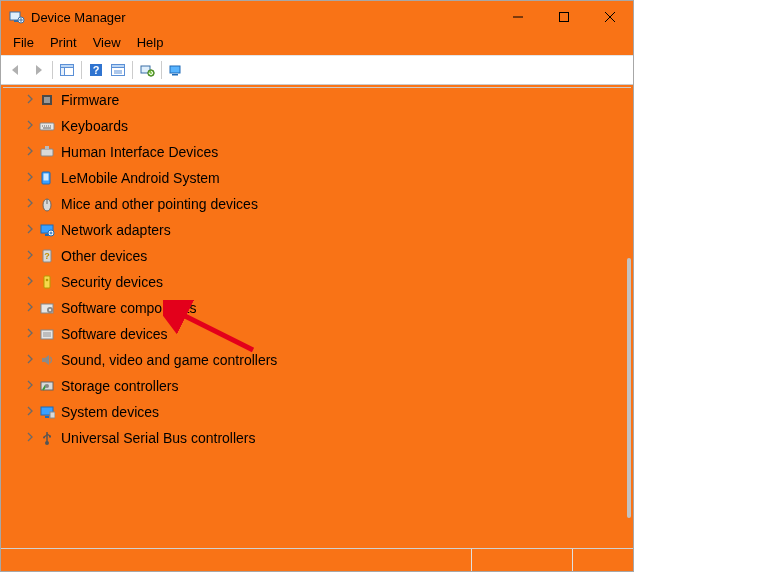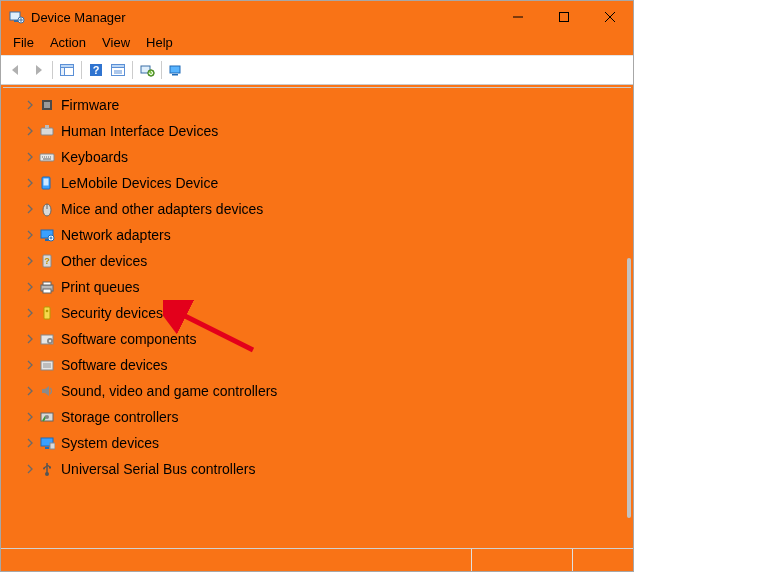--- a/index.html
+++ b/index.html
@@ -96,21 +96,21 @@
     margin: 2px;
   }
   .tree {
     position:absolute;
     left:0; right:0; top:0; bottom:0;
     overflow-y: auto;
     padding: 4px 0 4px 20px;
   }
   .tree-row {
     display: flex;
-    align-items: center;
+    align-items: flex-start;
     height: 26px;
     font-size: 14px;
   }
   .chevron {
     width: 14px;
     height: 14px;
     display: flex;
     align-items: center;
     justify-content: center;
     margin-right: 2px;
@@ -184,21 +184,21 @@
       <div class="win-btn">
         <svg width="10" height="10">
             <path d="M0 0 L10 10 M10 0 L0 10" stroke="#000" stroke-width="1"></path>
           </svg>
       </div>
     </div>
   </div>
 
   <div class="menubar">
     <div class="menu-item">File</div>
-    <div class="menu-item">Action</div>
+    <div class="menu-item">Print</div>
     <div class="menu-item">View</div>
     <div class="menu-item">Help</div>
   </div>
 
   <div class="toolbar">
     <div class="tbtn">
       <svg width="16" height="16" viewBox="0 0 16 16">
           <path d="M10 3 L4 8 L10 13 Z" fill="#b0b0b0"></path>
         </svg>
     </div>
@@ -264,67 +264,67 @@
           <span class="dev-label">Firmware</span>
         </div>
         <div class="tree-row">
           <span class="chevron">
             <svg width="10" height="10" viewBox="0 0 10 10">
               <path d="M3 1 L7 5 L3 9" fill="none" stroke="#6a6a6a" stroke-width="1.3"></path>
             </svg>
           </span>
           <span class="dev-icon">
             <svg width="16" height="16" viewBox="0 0 16 16">
+              <rect x="1" y="5" width="14" height="7" rx="1" fill="#e6e6e6" stroke="#888"></rect>
+              <path d="M3 8h1M5 8h1M7 8h1M9 8h1M11 8h1M4 10h8" stroke="#666" stroke-width="1"></path>
+            </svg>
+          </span>
+          <span class="dev-label">Keyboards</span>
+        </div>
+        <div class="tree-row">
+          <span class="chevron">
+            <svg width="10" height="10" viewBox="0 0 10 10">
+              <path d="M3 1 L7 5 L3 9" fill="none" stroke="#6a6a6a" stroke-width="1.3"></path>
+            </svg>
+          </span>
+          <span class="dev-icon">
+            <svg width="16" height="16" viewBox="0 0 16 16">
               <rect x="2" y="5" width="12" height="7" rx="1" fill="#d9d9d9" stroke="#888"></rect>
               <rect x="6" y="2" width="4" height="3" fill="#bbb"></rect>
             </svg>
           </span>
           <span class="dev-label">Human Interface Devices</span>
         </div>
         <div class="tree-row">
           <span class="chevron">
             <svg width="10" height="10" viewBox="0 0 10 10">
               <path d="M3 1 L7 5 L3 9" fill="none" stroke="#6a6a6a" stroke-width="1.3"></path>
             </svg>
           </span>
           <span class="dev-icon">
             <svg width="16" height="16" viewBox="0 0 16 16">
-              <rect x="1" y="5" width="14" height="7" rx="1" fill="#e6e6e6" stroke="#888"></rect>
-              <path d="M3 8h1M5 8h1M7 8h1M9 8h1M11 8h1M4 10h8" stroke="#666" stroke-width="1"></path>
-            </svg>
-          </span>
-          <span class="dev-label">Keyboards</span>
-        </div>
-        <div class="tree-row">
-          <span class="chevron">
-            <svg width="10" height="10" viewBox="0 0 10 10">
-              <path d="M3 1 L7 5 L3 9" fill="none" stroke="#6a6a6a" stroke-width="1.3"></path>
-            </svg>
-          </span>
-          <span class="dev-icon">
-            <svg width="16" height="16" viewBox="0 0 16 16">
               <rect x="3" y="2" width="8" height="12" rx="1" fill="#3aa0ff" stroke="#1e6bb8"></rect>
               <rect x="4.5" y="3.5" width="5" height="7" fill="#cfe8ff"></rect>
             </svg>
           </span>
-          <span class="dev-label">LeMobile Devices Device</span>
+          <span class="dev-label">LeMobile Android System</span>
         </div>
         <div class="tree-row">
           <span class="chevron">
             <svg width="10" height="10" viewBox="0 0 10 10">
               <path d="M3 1 L7 5 L3 9" fill="none" stroke="#6a6a6a" stroke-width="1.3"></path>
             </svg>
           </span>
           <span class="dev-icon">
             <svg width="16" height="16" viewBox="0 0 16 16">
               <ellipse cx="8" cy="9" rx="4" ry="6" fill="#d9d9d9" stroke="#666"></ellipse>
               <path d="M8 3v5" stroke="#666"></path>
             </svg>
           </span>
-          <span class="dev-label">Mice and other adapters devices</span>
+          <span class="dev-label">Mice and other pointing devices</span>
         </div>
         <div class="tree-row">
           <span class="chevron">
             <svg width="10" height="10" viewBox="0 0 10 10">
               <path d="M3 1 L7 5 L3 9" fill="none" stroke="#6a6a6a" stroke-width="1.3"></path>
             </svg>
           </span>
           <span class="dev-icon">
             <svg width="16" height="16" viewBox="0 0 16 16">
               <rect x="2" y="3" width="12" height="8" fill="#3aa0ff" stroke="#1e6bb8"></rect>
@@ -341,35 +341,20 @@
               <path d="M3 1 L7 5 L3 9" fill="none" stroke="#6a6a6a" stroke-width="1.3"></path>
             </svg>
           </span>
           <span class="dev-icon">
             <svg width="16" height="16" viewBox="0 0 16 16">
               <rect x="4" y="2" width="8" height="12" rx="1" fill="#d9d9d9" stroke="#888"></rect>
               <text x="8" y="11" text-anchor="middle" font-size="9" fill="#c09000" font-weight="bold">?</text>
             </svg>
           </span>
           <span class="dev-label">Other devices</span>
-        </div>
-        <div class="tree-row">
-          <span class="chevron">
-            <svg width="10" height="10" viewBox="0 0 10 10">
-              <path d="M3 1 L7 5 L3 9" fill="none" stroke="#6a6a6a" stroke-width="1.3"></path>
-            </svg>
-          </span>
-          <span class="dev-icon">
-            <svg width="16" height="16" viewBox="0 0 16 16">
-              <rect x="2" y="6" width="12" height="6" fill="#bcbcbc" stroke="#666"></rect>
-              <rect x="4" y="3" width="8" height="3" fill="#fff" stroke="#666"></rect>
-              <rect x="4" y="10" width="8" height="4" fill="#fff" stroke="#666"></rect>
-            </svg>
-          </span>
-          <span class="dev-label">Print queues</span>
         </div>
         <div class="tree-row">
           <span class="chevron">
             <svg width="10" height="10" viewBox="0 0 10 10">
               <path d="M3 1 L7 5 L3 9" fill="none" stroke="#6a6a6a" stroke-width="1.3"></path>
             </svg>
           </span>
           <span class="dev-icon">
             <svg width="16" height="16" viewBox="0 0 16 16">
               <rect x="5" y="2" width="6" height="12" rx="1" fill="#f6d94c" stroke="#b59b00"></rect>

